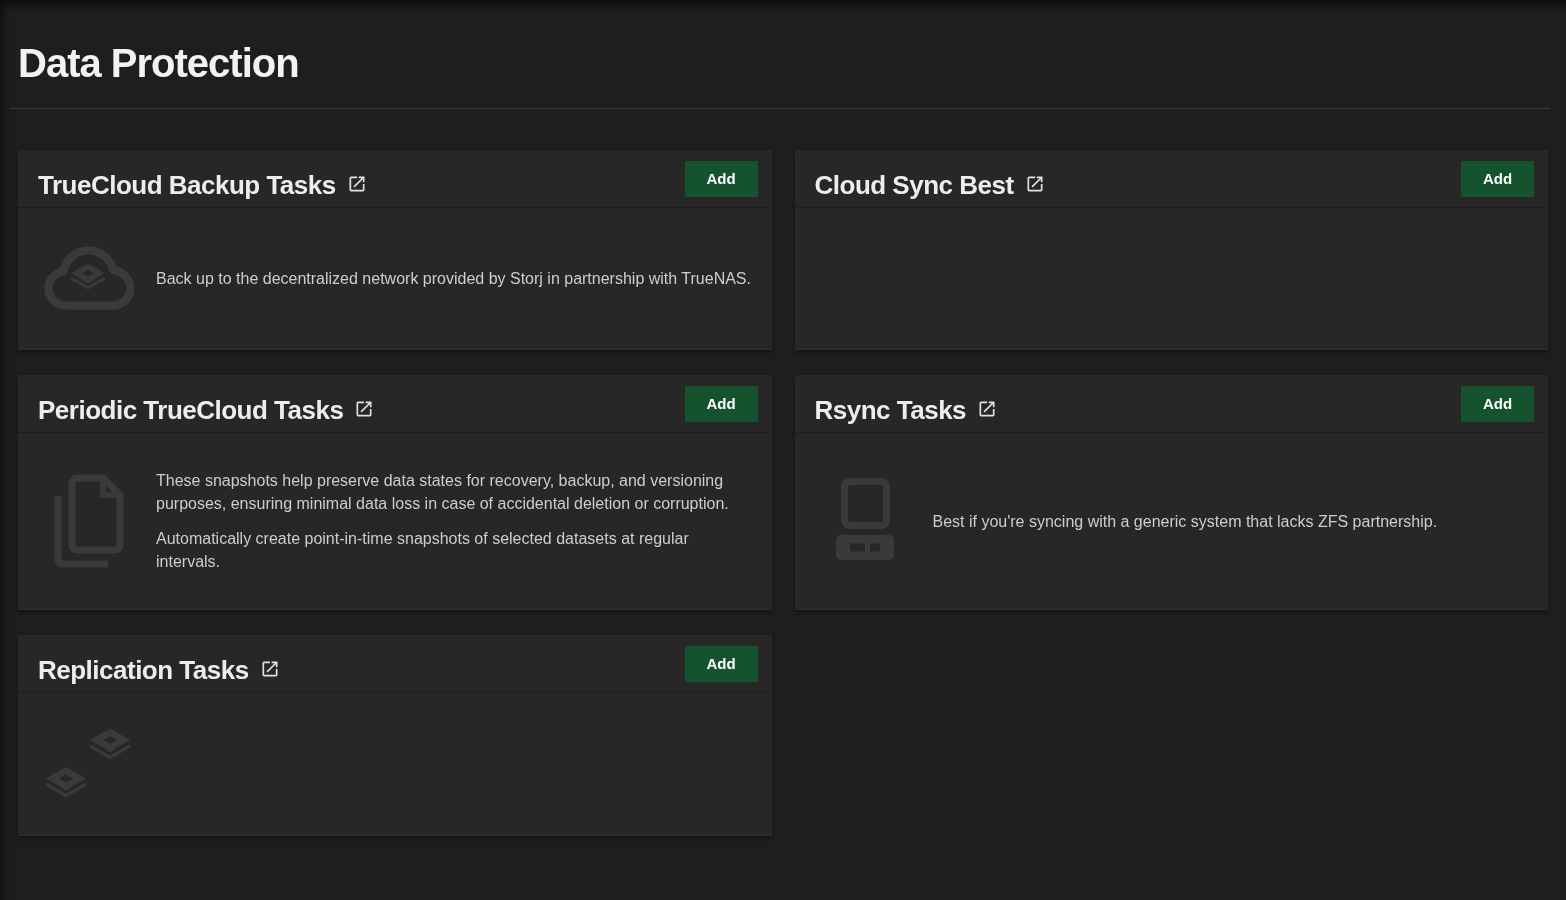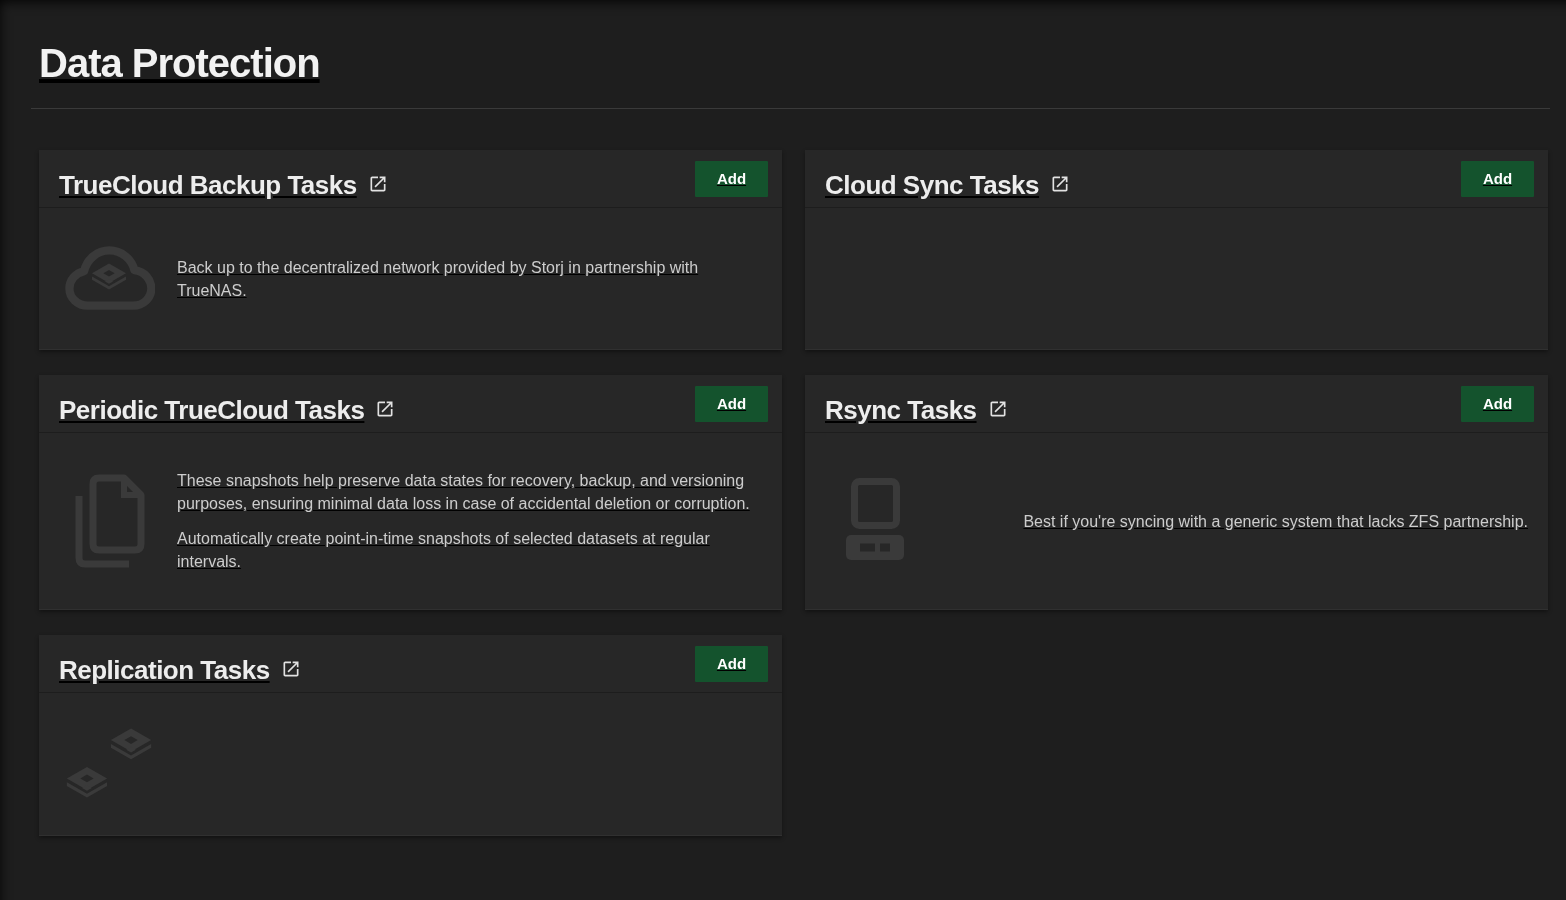--- a/index.html
+++ b/index.html
@@ -9,21 +9,21 @@
     background: #1e1e1e;
     font-family: "Liberation Sans", sans-serif;
     overflow: hidden;
     position: relative;
   }
   .edge-shadow {
     position: absolute; inset: 0; pointer-events: none;
     box-shadow: inset 7px 9px 12px -7px rgba(0,0,0,0.85);
     z-index: 10;
   }
-  .page { padding: 40px 18px 0 39px; text-decoration: underline; }
+  .page { padding: 40px 18px 0 18px; }
 
   h1.page-title {
     margin: 0; padding: 0 0 0 0;
     font-size: 40px; line-height: 46px;
     font-weight: bold; letter-spacing: -1px;
     color: #f2f2f2;
   }
   .title-divider {
     height: 1px; background: #3a3a3a;
     margin: 22px -2px 0 -8px;
@@ -68,21 +68,20 @@
     background: #14532d; color: #ffffff;
     border: none; border-radius: 1px;
     font-family: inherit; font-size: 15px; font-weight: bold;
     cursor: pointer;
   }
 
   .card-body {
     flex: 1;
     display: flex; align-items: center;
     padding: 0 20px 0 24px;
-    justify-content: space-between;
   }
   .icon-wrap {
     width: 92px; flex: 0 0 92px;
     display: flex; align-items: center; justify-content: center;
     margin-right: 22px;
   }
   .icon-shape-stroke { stroke: #3a3a3a; fill: none; }
   .icon-shape-fill { fill: #3a3a3a; }
   .icon-hole { fill: #272727; }
 
@@ -126,21 +125,21 @@
         </div>
         <div class="card-text">
           <p>Back up to the decentralized network provided by Storj in partnership with TrueNAS.</p>
         </div>
       </div>
     </section>
 
     <section class="card">
       <header class="card-header">
         <a class="card-title-link" href="#">
-          <span class="card-title">Cloud Sync Tasks</span>
+          <span class="card-title">Cloud Sync Best</span>
           <svg class="ext-icon" viewBox="0 0 24 24">
             <path d="M19 19H5V5h7V3H5c-1.11 0-2 .9-2 2v14c0 1.1.89 2 2 2h14c1.1 0 2-.9 2-2v-7h-2v7zM14 3v2h3.59l-9.83 9.83 1.41 1.41L19 6.41V10h2V3h-7z"></path>
           </svg>
         </a>
         <button class="add-btn">Add</button>
       </header>
     </section>
 
     <section class="card">
       <header class="card-header">

